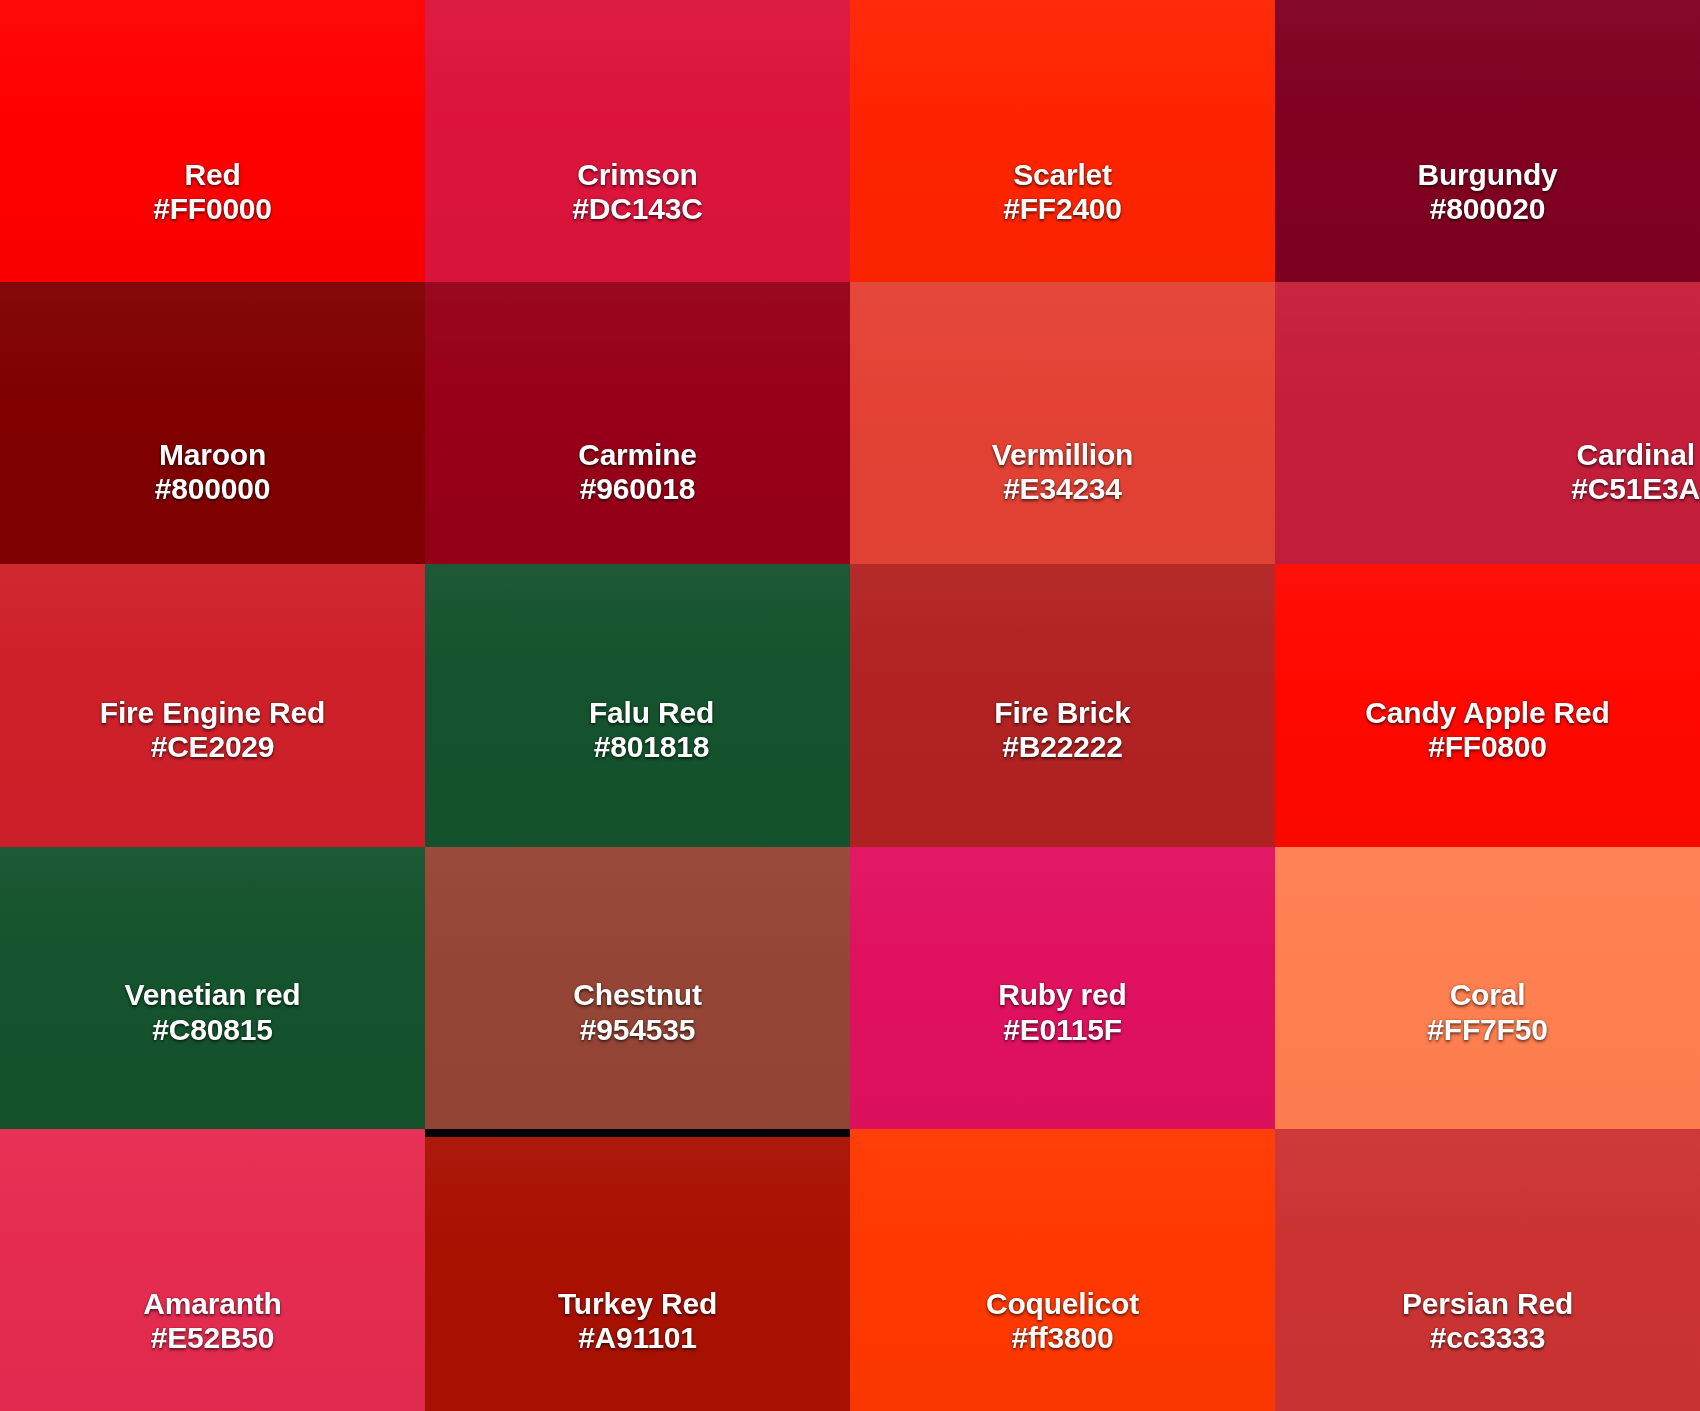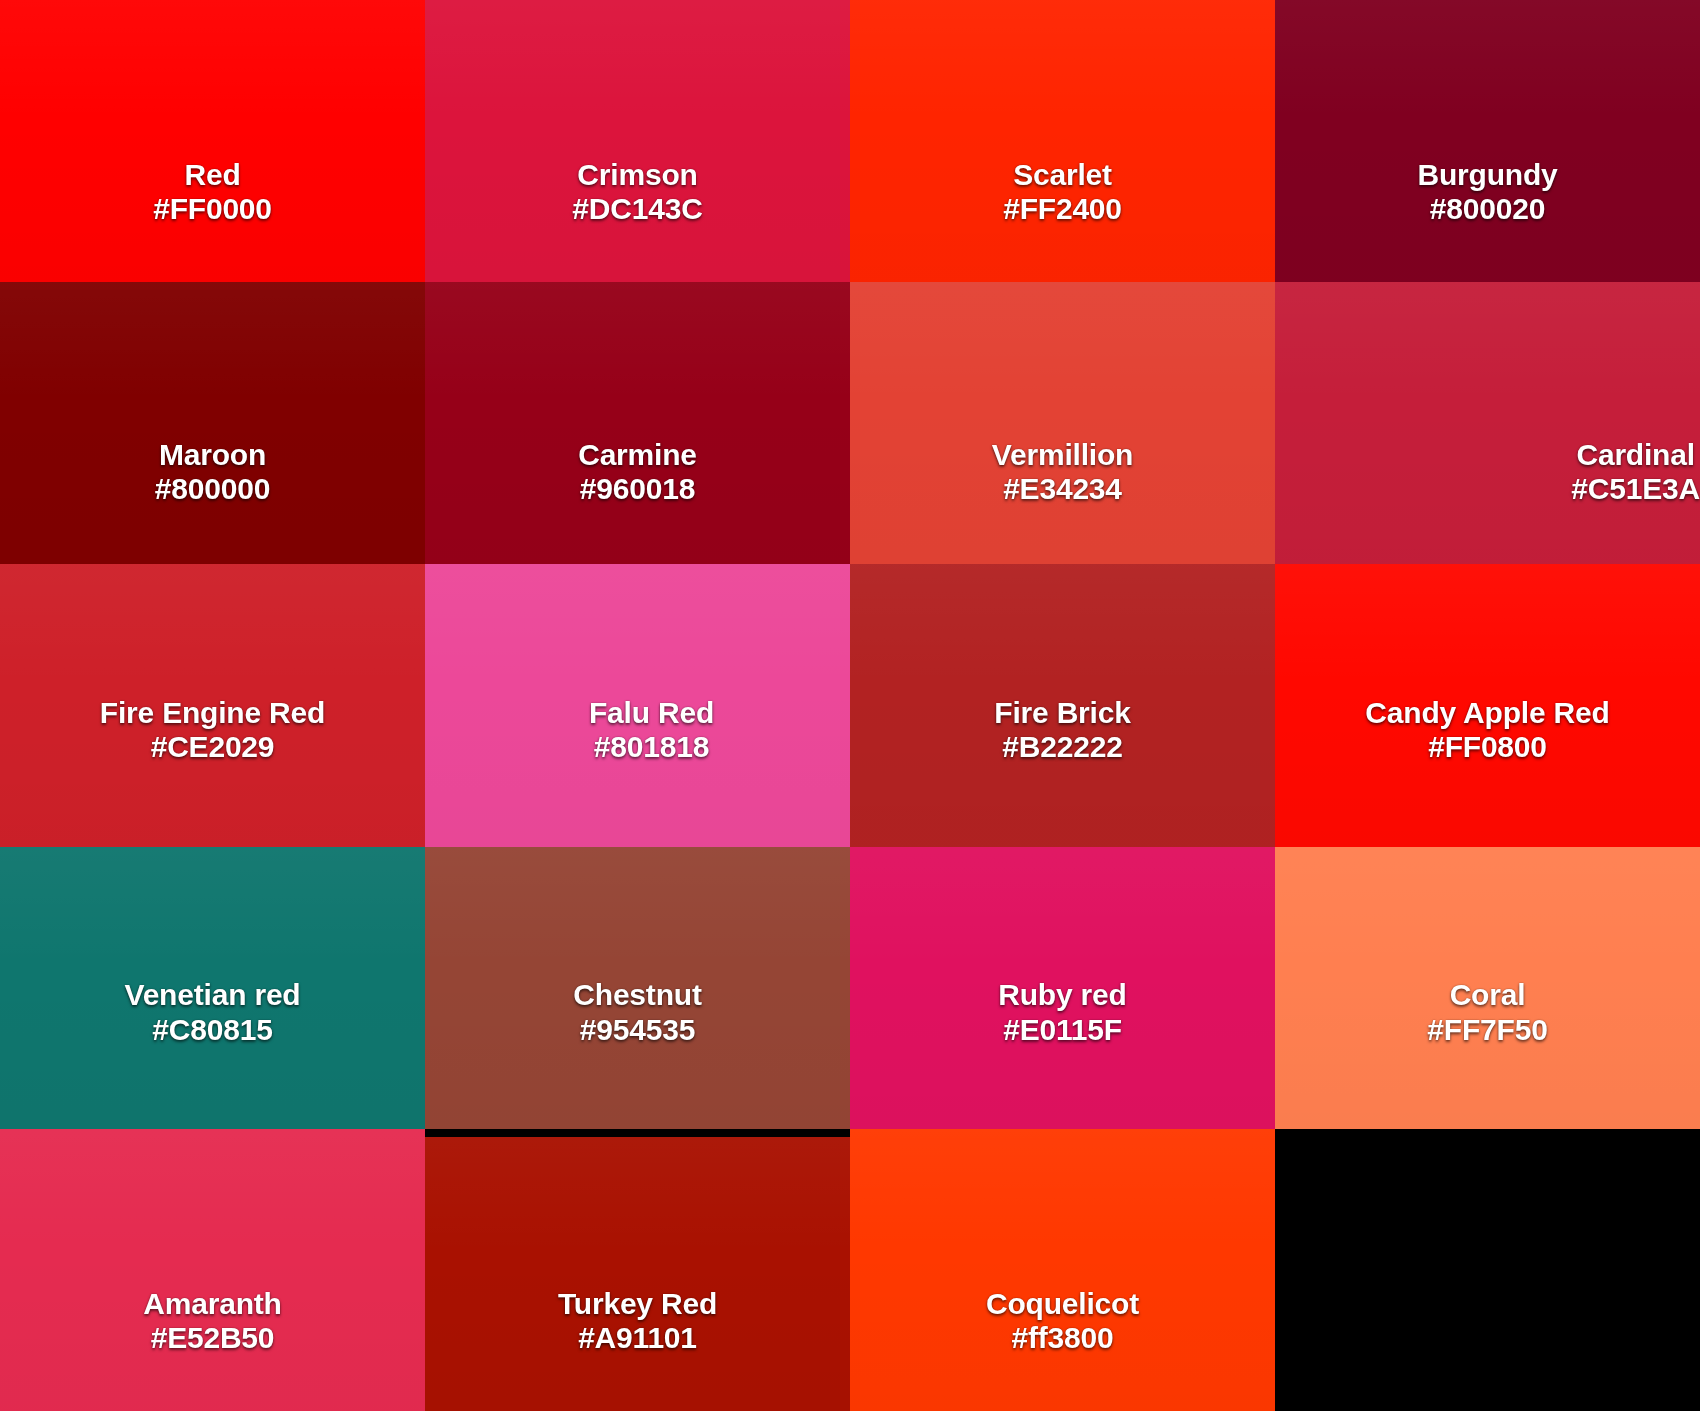--- a/index.html
+++ b/index.html
@@ -127,39 +127,39 @@
         <span class="swatch-name">Cardinal</span>
         <span class="swatch-hex">#C51E3A</span>
       </div>
     </div>
     <div class="swatch r3" style="background-color: rgb(206, 32, 41);">
       <div class="swatch-text">
         <span class="swatch-name">Fire Engine Red</span>
         <span class="swatch-hex">#CE2029</span>
       </div>
     </div>
-    <div class="swatch r3" style="background-color: #ec4899; padding-left: 28px;">
+    <div class="swatch r3" style="background-color: #14532d; padding-left: 28px;">
       <div class="swatch-text">
         <span class="swatch-name">Falu Red</span>
         <span class="swatch-hex">#801818</span>
       </div>
     </div>
     <div class="swatch r3" style="background-color: rgb(178, 34, 34);">
       <div class="swatch-text">
         <span class="swatch-name">Fire Brick</span>
         <span class="swatch-hex">#B22222</span>
       </div>
     </div>
     <div class="swatch r3" style="background-color: rgb(255, 8, 0);">
       <div class="swatch-text">
         <span class="swatch-name">Candy Apple Red</span>
         <span class="swatch-hex">#FF0800</span>
       </div>
     </div>
-    <div class="swatch r4" style="background-color: #0f766e;">
+    <div class="swatch r4" style="background-color: #14532d;">
       <div class="swatch-text">
         <span class="swatch-name">Venetian red</span>
         <span class="swatch-hex">#C80815</span>
       </div>
     </div>
     <div class="swatch r4" style="background-color: rgb(149, 69, 53);">
       <div class="swatch-text">
         <span class="swatch-name">Chestnut</span>
         <span class="swatch-hex">#954535</span>
       </div>
@@ -187,13 +187,19 @@
         <span class="swatch-name">Turkey Red</span>
         <span class="swatch-hex">#A91101</span>
       </div>
     </div>
     <div class="swatch r5" style="background-color: rgb(255, 56, 0);">
       <div class="swatch-text">
         <span class="swatch-name">Coquelicot</span>
         <span class="swatch-hex">#ff3800</span>
       </div>
     </div>
+    <div class="swatch r5" style="background-color: rgb(204, 51, 51);">
+      <div class="swatch-text">
+        <span class="swatch-name">Persian Red</span>
+        <span class="swatch-hex">#cc3333</span>
+      </div>
+    </div>
   </div>
 
 </body></html>

